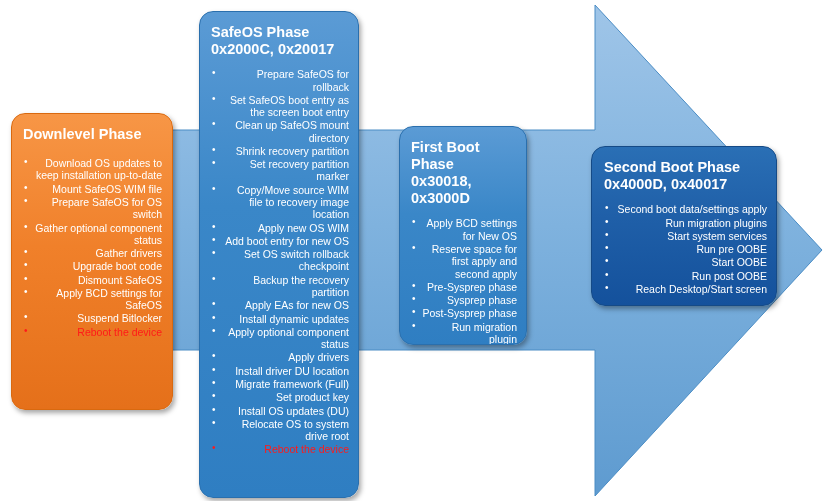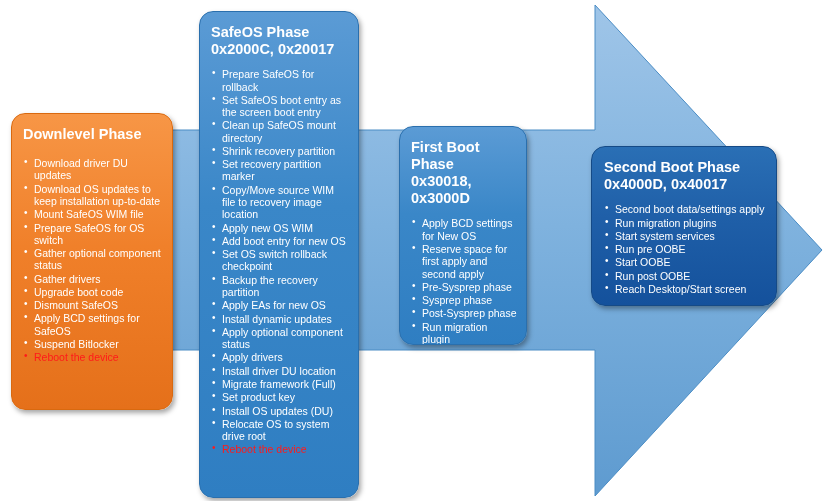--- a/index.html
+++ b/index.html
@@ -42,20 +42,21 @@
   .phase .title {
     font-weight: bold;
     color: #ffffff;
     line-height: 1.18;
     white-space: pre-line;
   }
   .phase ul {
     list-style: none;
     margin: 0;
     padding: 0;
+    text-align: right;
   }
   .phase li {
     position: relative;
     color: #ffffff;
     line-height: 1.17;
     margin-bottom: 1px;
     padding-left: 11px;
   }
   .phase li::before {
     content: "\2022";
@@ -157,21 +158,20 @@
         <stop offset="100%" stop-color="#5e9bd0"></stop>
       </linearGradient>
     </defs>
 
     <path d="M 60 130 L 595 130 L 595 5 L 822 250 L 595 496 L 595 350 L 60 350 Z" fill="url(#arrowGrad)" stroke="#4a8cc4" stroke-width="1"></path>
   </svg>
 
   <div class="phase" id="downlevel">
     <div class="title">Downlevel Phase</div>
     <ul>
-      <li>Download driver DU updates</li>
       <li>Download OS updates to keep installation up-to-date</li>
       <li>Mount SafeOS WIM file</li>
       <li>Prepare SafeOS for OS switch</li>
       <li>Gather optional component status</li>
       <li>Gather drivers</li>
       <li>Upgrade boot code</li>
       <li>Dismount SafeOS</li>
       <li>Apply BCD settings for SafeOS</li>
       <li>Suspend Bitlocker</li>
       <li class="reboot">Reboot the device</li>

